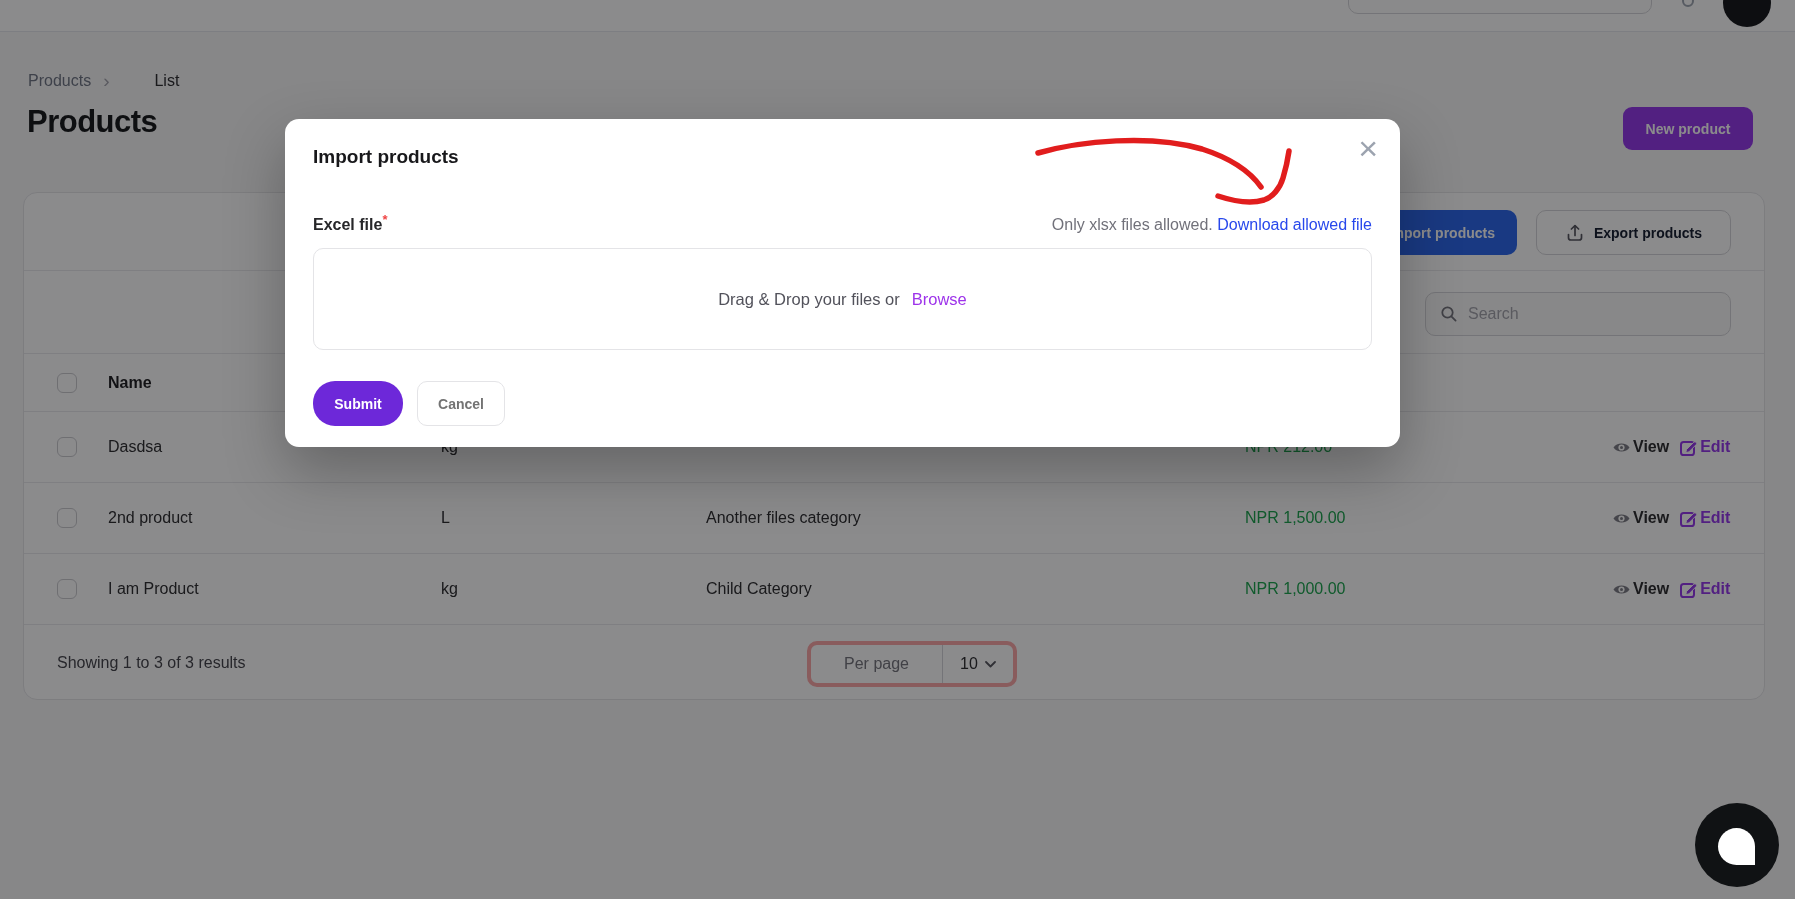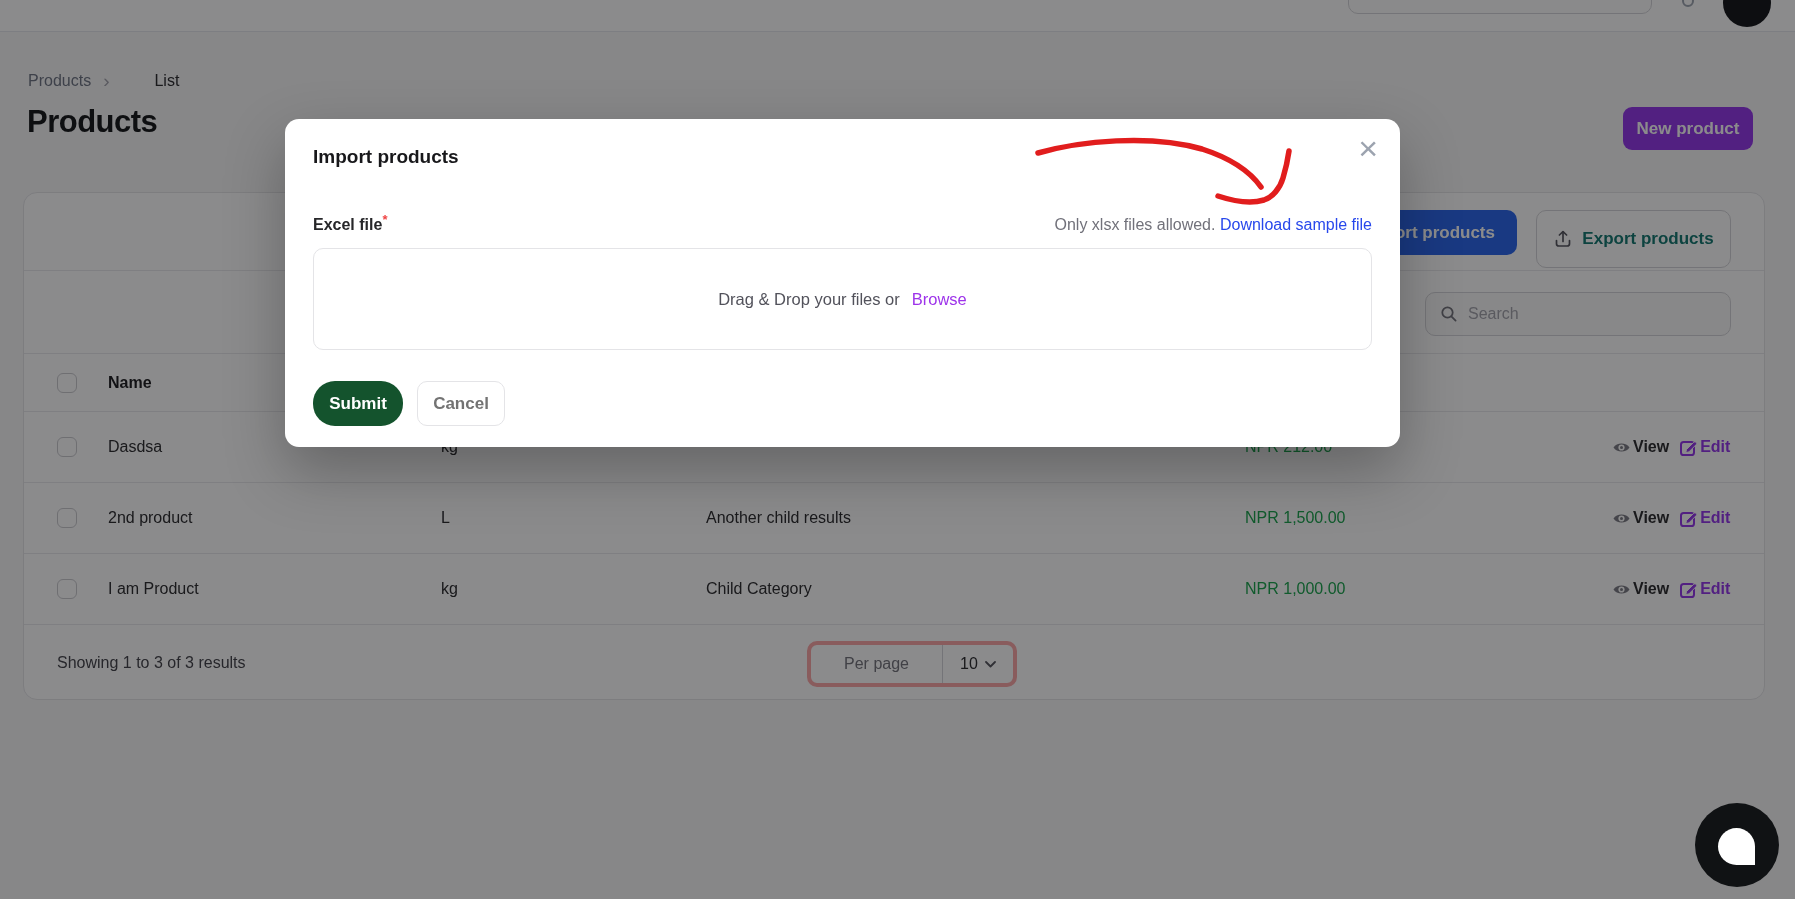--- a/index.html
+++ b/index.html
@@ -18,31 +18,31 @@
   .avatar{ position:absolute; left:1723px; top:-21px; width:48px; height:48px;
     border-radius:50%; background:#0f1115;}
   
   .breadcrumb{ position:absolute; left:28px; top:72px; font-size:16px; color:#6b7280;
     display:flex; align-items:center; gap:12px;}
   .breadcrumb .sep{ color:#a1a1aa; font-size:19px; line-height:16px;}
   .breadcrumb .current{ color:#27272a;padding-left:33px;}
   .page-title{ position:absolute; left:27px; top:104px; font-size:31px; font-weight:700;
     letter-spacing:-0.5px; color:#101214;}
   .btn{ display:flex; align-items:center; justify-content:center; gap:9px;
-    font-size:17px; font-weight:700; border-radius:9px; cursor:pointer; border:none;}
+    font-size:14px; font-weight:700; border-radius:9px; cursor:pointer; border:none;}
   .btn-new{ position:absolute; left:1623px; top:107px; width:130px; height:43px;
     background:#9333ea; color:#fff;}
   
   .card{ position:absolute; left:23px; top:192px; width:1742px; height:508px;
     background:#ffffff; border:1px solid #e4e4e7; border-radius:14px;}
   .toolbar{ position:relative; height:78px; border-bottom:1px solid #e9e9ec;}
   .btn-import{ position:absolute; right:247px; top:17px; height:45px; padding:0 22px;
     background:#2563eb; color:#fff; border-radius:10px;}
-  .btn-export{ position:absolute; right:33px; top:17px; width:195px; height:58px;
-    background:#fff; color:#0f766e; border:1px solid #d4d4d8; border-radius:10px;}
+  .btn-export{ position:absolute; right:33px; top:17px; width:195px; height:45px;
+    background:#fff; color:#0f172a; border:1px solid #d4d4d8; border-radius:10px;}
   .filterbar{ position:relative; height:83px; border-bottom:1px solid #e9e9ec;}
   .search-box{ position:absolute; right:33px; top:21px; width:306px; height:44px;
     border:1px solid #d4d4d8; border-radius:10px; background:#fafafa;
     display:flex; align-items:center; gap:10px; padding:0 14px;}
   .search-box input{ border:none; outline:none; background:transparent; font-size:16px;
     color:#3b82f6; width:230px; font-family:"Liberation Sans", sans-serif;}
   .search-box input::placeholder{ color:#a1a1aa;}
   
   .trow{ display:grid; grid-template-columns:51px 333px 265px 539px 339px 1fr;
     align-items:center; padding-left:33px; font-size:16px;}
@@ -76,21 +76,21 @@
     align-items:flex-end; height:22px;}
   .field-label{ font-size:16px; font-weight:700; color:#27272a;}
   .req{ color:#ef4444; font-size:13px; vertical-align:super;}
   .helper{ font-size:16px; color:#71717a;}
   .helper a{ color:#2848ec; text-decoration:none; cursor:pointer;}
   .dropzone{ margin-top:14px; height:102px; border:1px solid #e4e4e7; border-radius:10px;
     display:flex; align-items:center; justify-content:center; gap:12px;
     font-size:16.5px; color:#52525b; cursor:pointer;}
   .browse{ color:#9d33ea; font-weight:400;}
   .modal-btns{ margin-top:31px; display:flex; gap:14px;}
-  .btn-submit{ width:90px; height:45px; background:#14532d; color:#fff; border-radius:22px;}
+  .btn-submit{ width:90px; height:45px; background:#6d28d9; color:#fff; border-radius:22px;}
   .btn-cancel{ width:88px; height:45px; background:#fff; color:#737373;
     border:1px solid #e4e4e7; border-radius:10px;}
   
   .arrow-svg{ position:absolute; left:1020px; top:120px; z-index:30; pointer-events:none;}
   
   .chat-fab{ position:absolute; left:1695px; top:803px; width:84px; height:84px;
     border-radius:50%; background:#101214; z-index:40; cursor:pointer;}
   .chat-bubble{ position:absolute; left:23px; top:25px; width:37px; height:37px;
     background:#fff; border-radius:50% 50% 0 50%;}
   .icon{ display:inline-flex; }
@@ -185,21 +185,21 @@
         </span>
       </div>
     </div>
 
     <div class="trow tr">
       <div>
           <div class="checkbox"></div>
         </div>
       <div>2nd product</div>
       <div>L</div>
-      <div>Another child results</div>
+      <div>Another files category</div>
       <div class="price">NPR 1,500.00</div>
       <div class="actions">
         <span class="action view">
           <span class="icon">
             <svg width="19" height="19" viewBox="0 0 19 19">
                 <path d="M1.5 9.5 C4.5 4.2 14.5 4.2 17.5 9.5 C14.5 14.8 4.5 14.8 1.5 9.5 Z" fill="#7a7a82"></path>
                 <circle cx="9.5" cy="9.5" r="3.1" fill="#fff"></circle>
                 <circle cx="9.5" cy="9.5" r="1.5" fill="#7a7a82"></circle>
               </svg>
           </span>
@@ -268,21 +268,21 @@
 
   <div class="modal">
     <div class="modal-title">Import products</div>
     <div class="modal-close">×</div>
     <div class="field-row">
       <div class="field-label">
         <span>Excel file</span><span class="req">*</span>
       </div>
       <div class="helper">
         <span>Only xlsx files allowed.</span>
-        <a>Download sample file</a>
+        <a>Download allowed file</a>
       </div>
     </div>
     <div class="dropzone">
       <span>Drag &amp; Drop your files or</span>
       <span class="browse">Browse</span>
     </div>
     <div class="modal-btns">
       <button class="btn btn-submit">Submit</button>
       <button class="btn btn-cancel">Cancel</button>
     </div>

